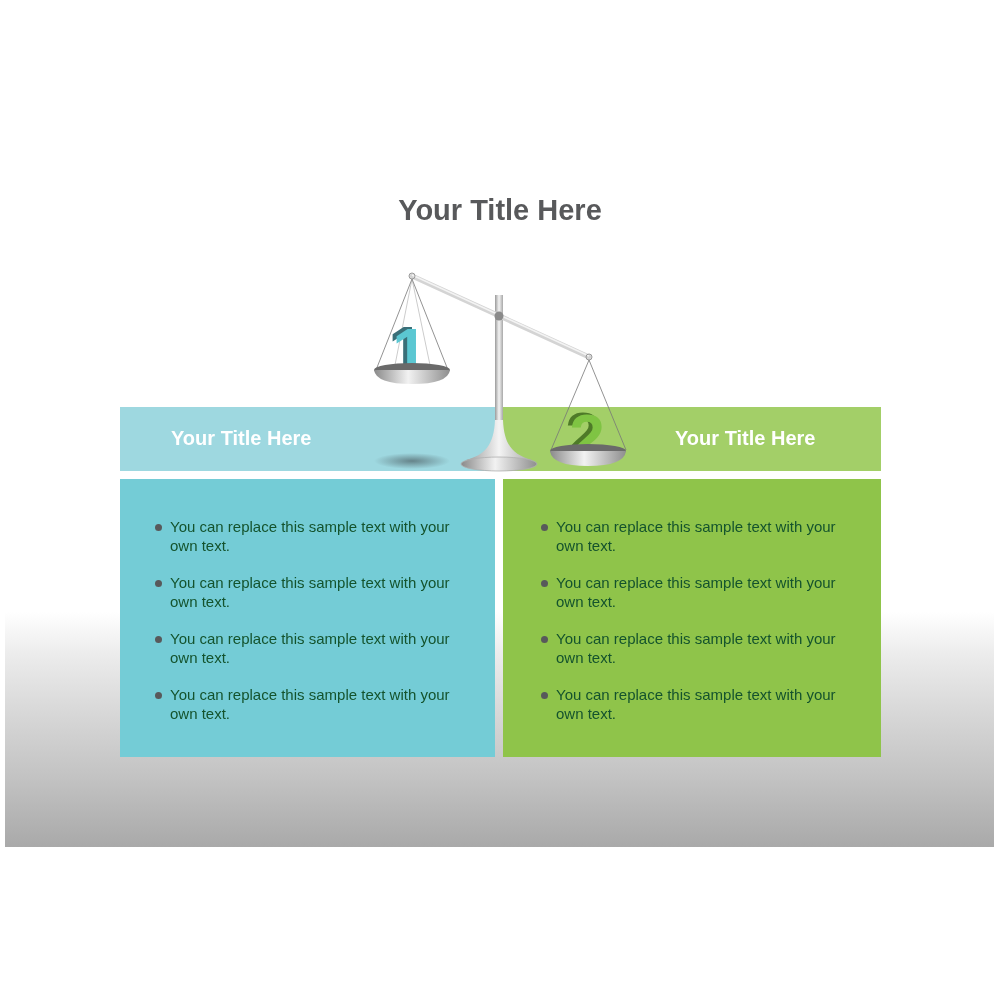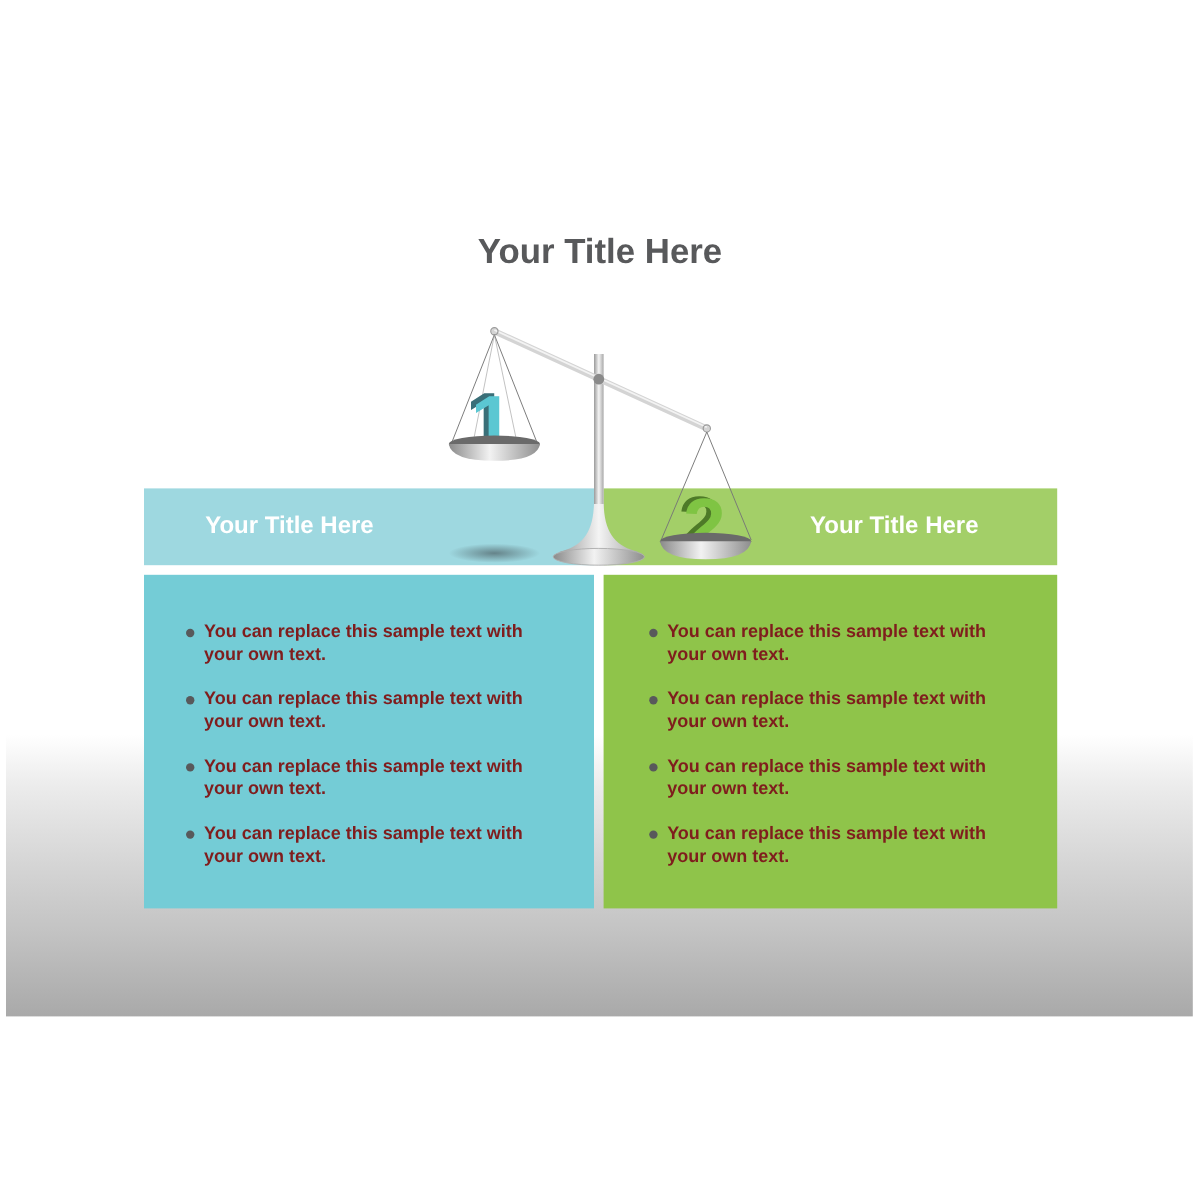--- a/index.html
+++ b/index.html
@@ -14,21 +14,21 @@
   .hdr-right { left:503px; width:378px; background:#a3cf68; }
   .hdr-title { position:absolute; top:20px; font-size:20px; font-weight:bold; color:#ffffff; }
   .hdr-left .hdr-title { left:51px; }
   .hdr-right .hdr-title { left:172px; }
   .panel { position:absolute; top:479px; height:278px; }
   .panel-left { left:120px; width:375px; background:#74ccd6; }
   .panel-right { left:503px; width:378px; background:#8fc44a; }
   .bullets { position:absolute; top:38px; margin:0; padding:0; list-style:none; }
   .panel-left .bullets { left:32px; }
   .panel-right .bullets { left:35px; }
-  .bullet { position:relative; padding-left:18px; font-size:15px; font-weight:bold; color:#7f1d1d;
+  .bullet { position:relative; padding-left:18px; font-size:15px; font-weight:normal; color:#14532d;
             line-height:19px; margin-bottom:18px; width:290px; }
   .dot { position:absolute; left:3px; top:7px; width:7px; height:7px; border-radius:50%; background:#58595b; }
   .scale { position:absolute; left:0; top:0; width:1000px; height:1000px; pointer-events:none; }
 </style>
 </head>
 <body>
 
 <div class="floor"></div>
 
 <div class="main-title">Your Title Here</div>

